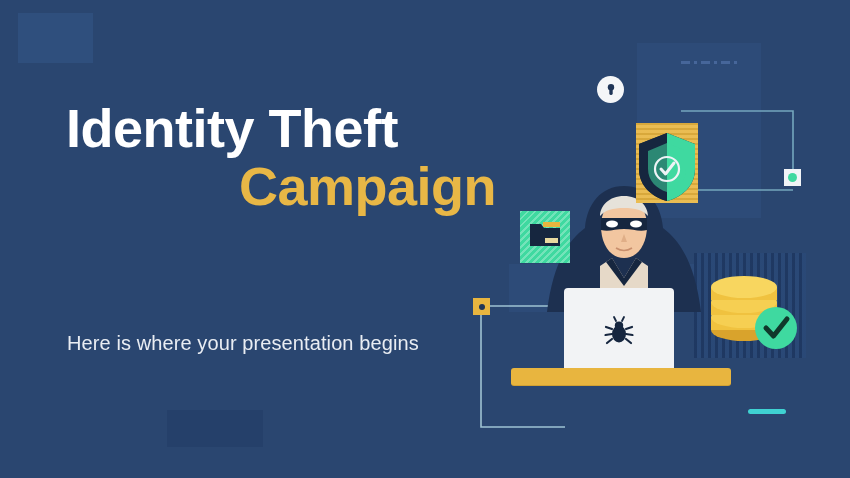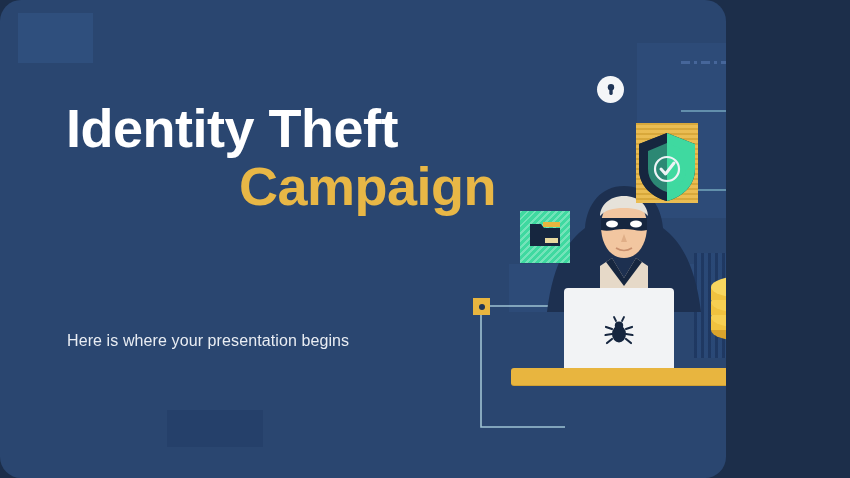--- a/index.html
+++ b/index.html
@@ -2,26 +2,25 @@
 <html><head>
 <meta charset="utf-8">
 <style>
   html, body {
     margin: 0;
     padding: 0;
     background: #1c2e4a;
   }
   #slide {
     position: relative;
-    width: 726px;
+    width: 850px;
     height: 478px;
     overflow: hidden;
     background: #2a4670;
     font-family: "Liberation Sans", sans-serif;
-    border-radius: 21px;
   }
 
   
   .bg-rect {
     position: absolute;
     pointer-events: none;
   }
   #bg-rect-tl {
     left: 18px; top: 13px;
     width: 75px; height: 50px;
@@ -72,21 +71,21 @@
     font-weight: bold;
     letter-spacing: -0.5px;
     color: #ffffff;
     white-space: nowrap;
   }
   .title-line.accent { color: #e8b746; text-align: right; }
   #subtitle {
     position: absolute;
     left: 67px;
     top: 332px;
-    font-size: 16px;
+    font-size: 20px;
     color: #e9edf3;
     letter-spacing: .1px;
     white-space: nowrap;
   }
 
   
   #illustration {
     position: absolute;
     left: 0; top: 0;
     width: 850px; height: 478px;

